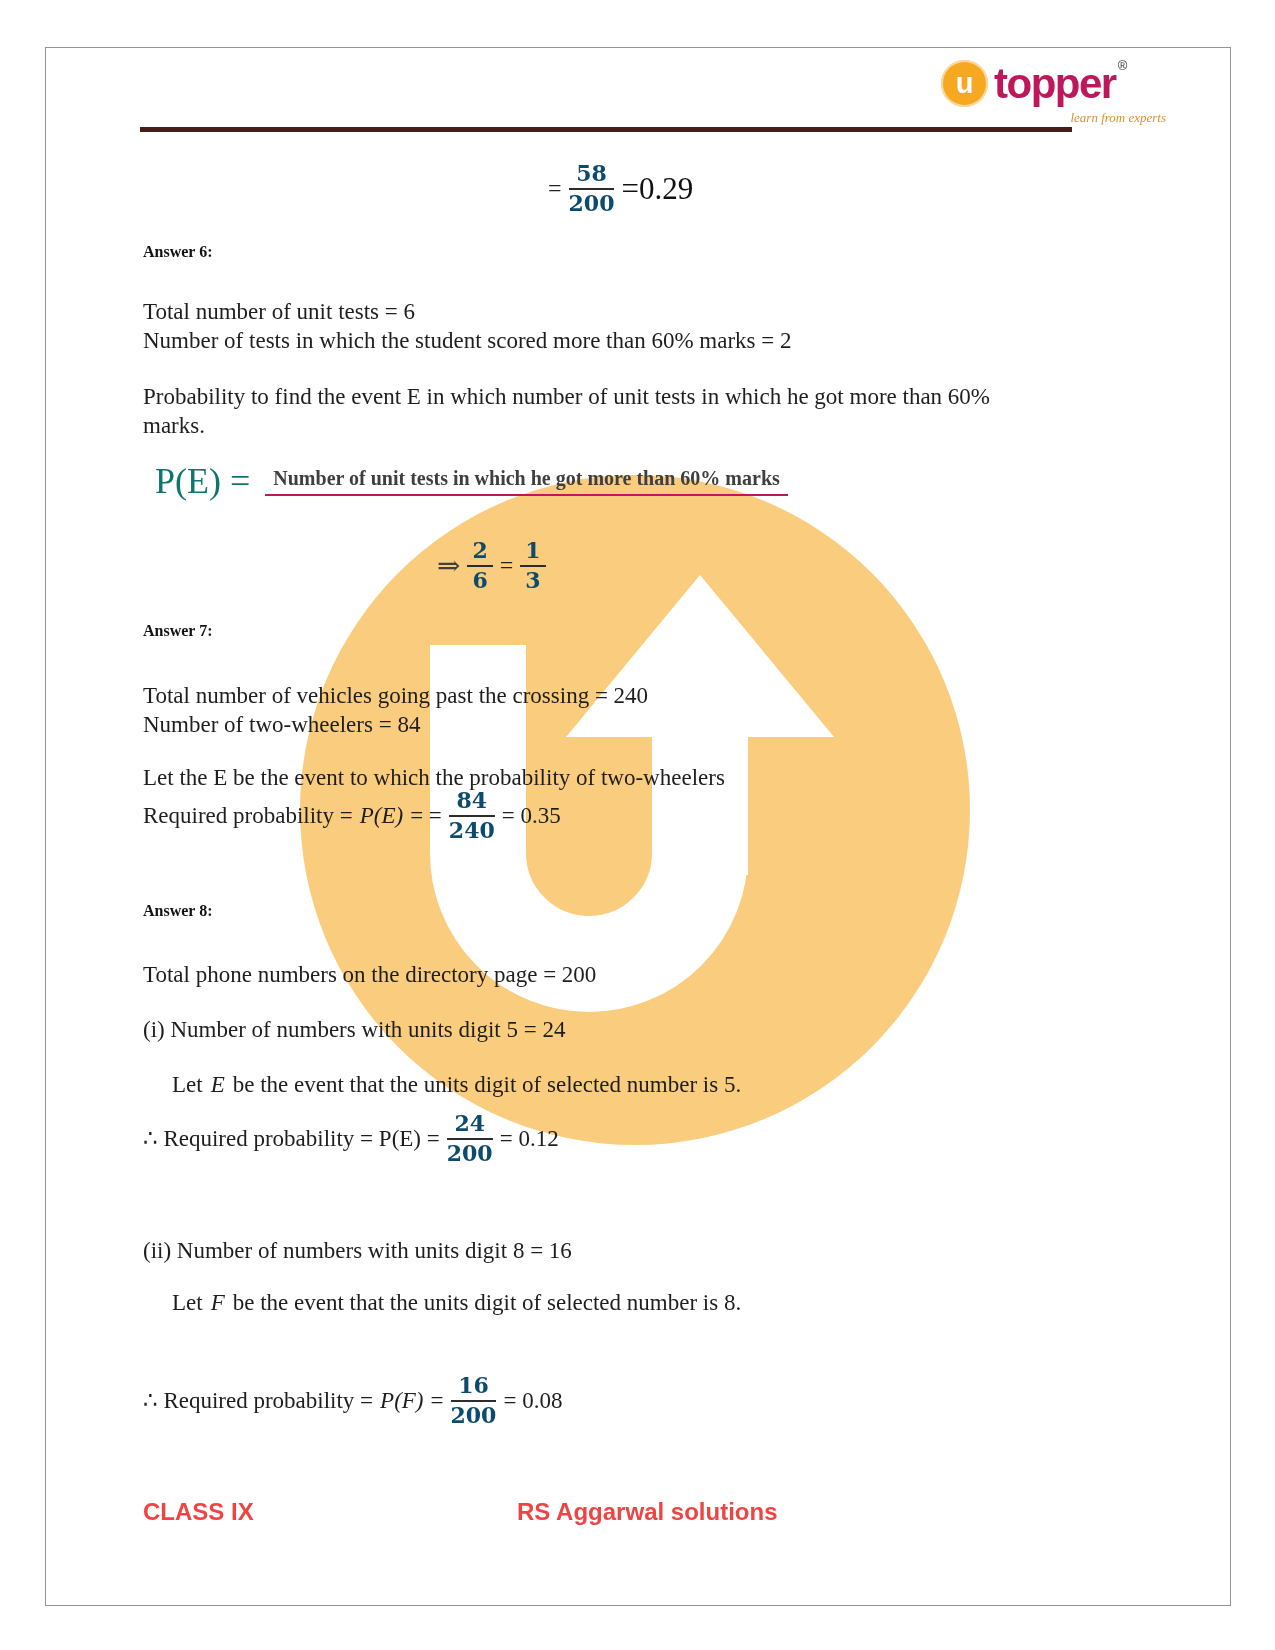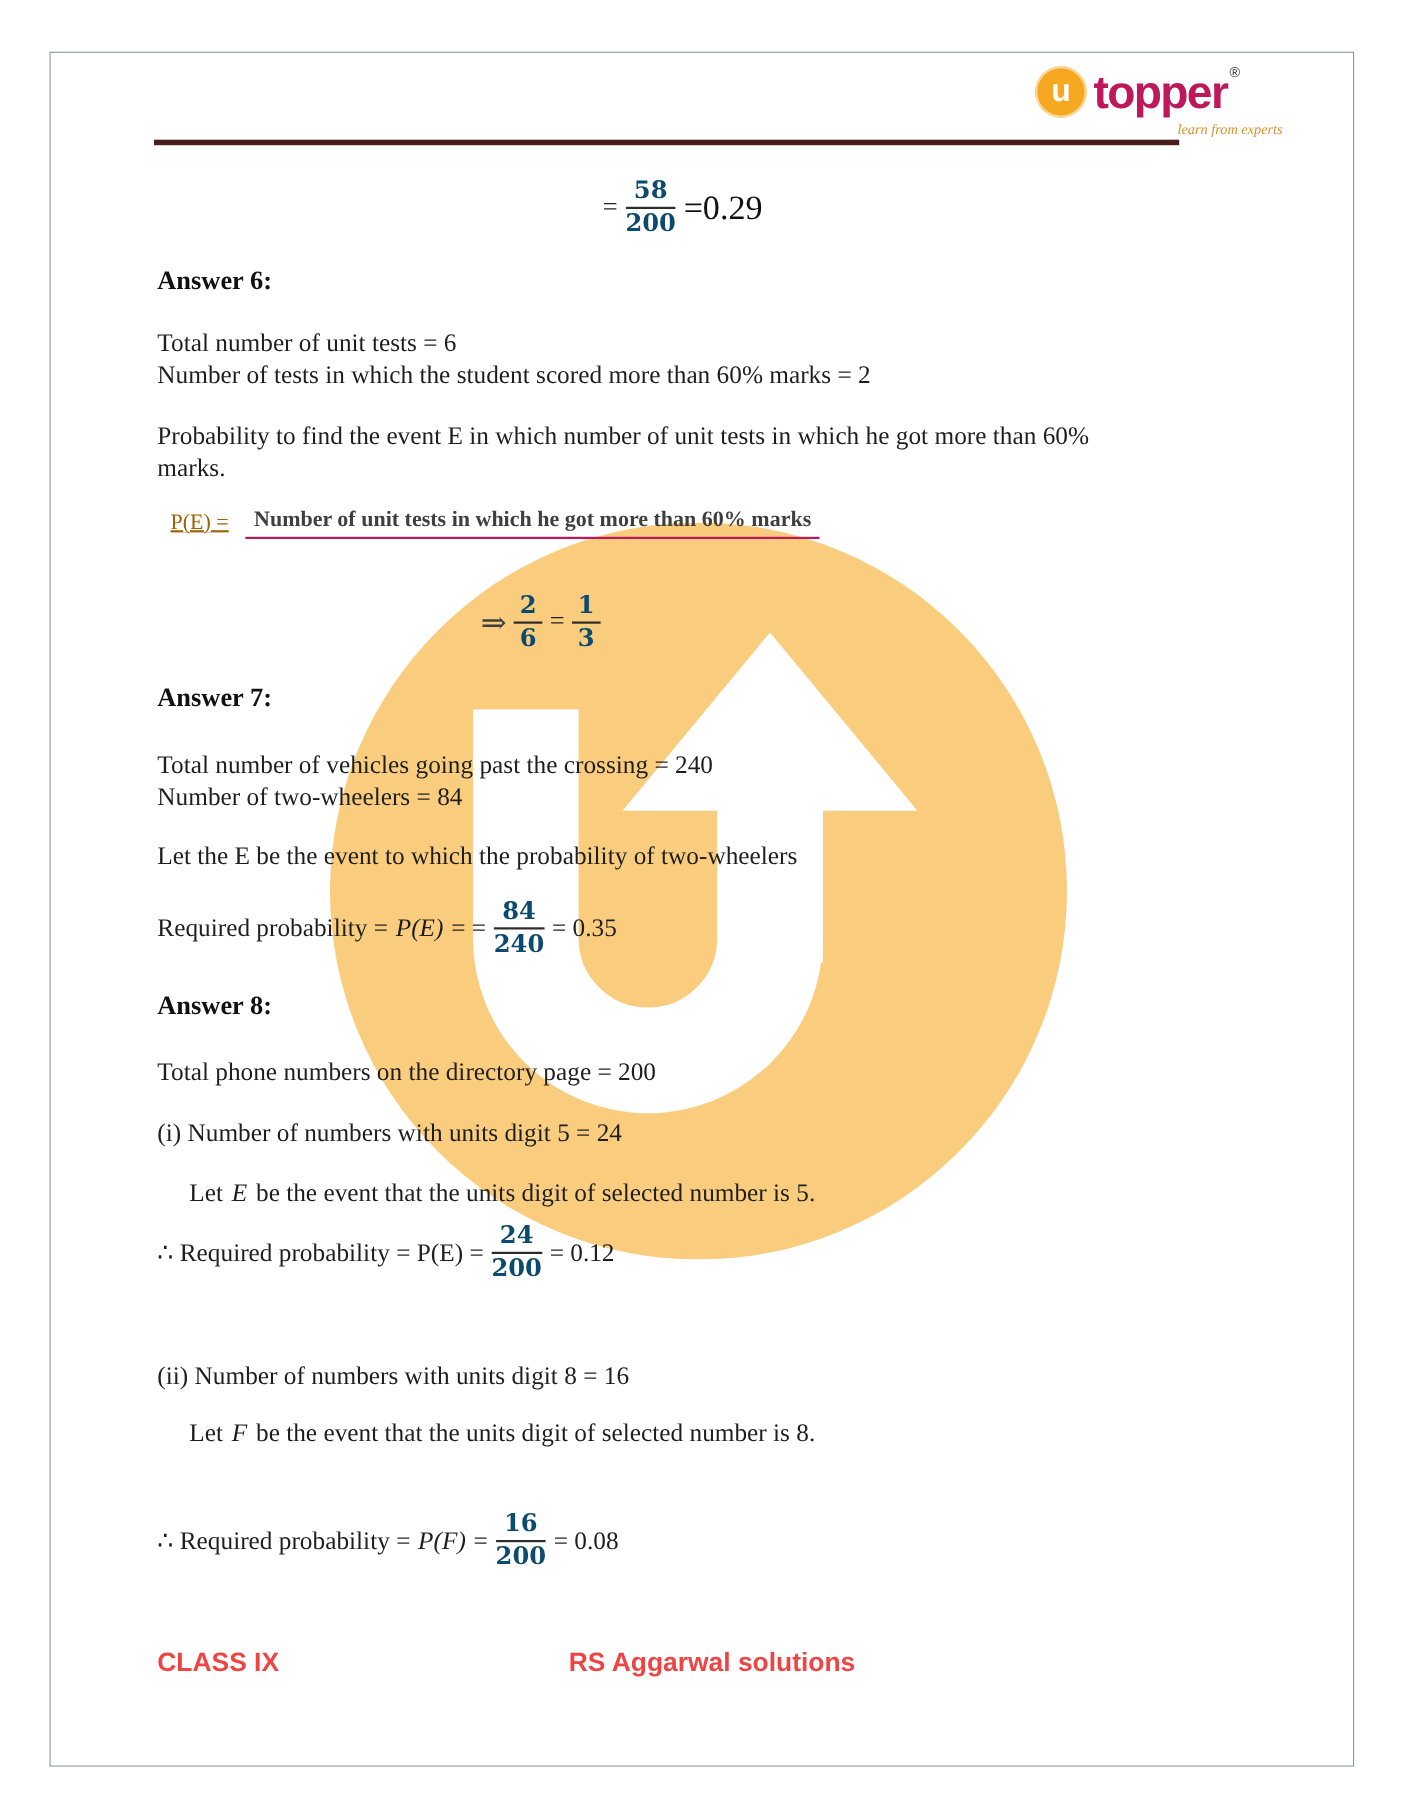--- a/index.html
+++ b/index.html
@@ -37,36 +37,36 @@
     left:1056px; top:110px; width:110px; text-align:right;
     font-family:"Liberation Serif", serif; font-style:italic;
     font-size:13px; color:#D9912F; z-index:3;
   }
   .header-rule { left:140px; top:127px; width:932px; height:5px; background:#4A1D1D; z-index:2; }
   
   .watermark { left:300px; top:475px; width:670px; height:670px; z-index:0; }
   
   .z { z-index:2; }
   .body-text { font-size:23px; line-height:29px; color:#1e1e1e; }
-  .heading { font-size:24px; font-weight:bold; color:#111; }
+  .heading { font-size:16px; font-weight:bold; color:#111; }
   em.var { font-style:italic; }
   .mr { margin-right:8px; }
   
   .eq { display:flex; align-items:center; column-gap:7px; }
   .frac {
     display:inline-block; text-align:center; vertical-align:middle;
     font-family:"DejaVu Serif", serif; font-weight:bold;
     color:#0c4a6e; font-size:22px; line-height:27px;
   }
   .frac .num { display:block; border-bottom:2px solid #2c2c2c; padding:0 5px 1px; }
   .frac .den { display:block; padding-top:0; }
   .eq-sign { font-size:24px; color:#222; }
   .eq-result { font-size:31px; color:#111; }
   .implies { font-size:28px; color:#3f3f3f; font-family:"DejaVu Serif", serif; }
-  .pe-label { font-size:20px; color:#a16207; margin-right:8px;text-decoration:underline; }
+  .pe-label { font-size:36px; color:#0f766e; margin-right:8px; }
   .bigfrac {
     font-family:"Liberation Serif", serif; font-weight:bold;
     color:#3f3f3f; font-size:20px; line-height:25px;
   }
   .bigfrac .num { border-bottom:2px solid #be185d; padding:0 8px 3px; }
   .bigfrac .den { padding-top:3px; }
   
   .footer-text {
     font-family:"Liberation Sans", sans-serif; font-weight:bold;
     font-size:24px; color:#ef4444; z-index:2;
@@ -139,21 +139,21 @@
 
   <div class="abs heading z" style="left:143px; top:622px;">Answer 7:</div>
 
   <div class="abs body-text z" style="left:143px; top:681px;">
     <div>Total number of vehicles going past the crossing = 240</div>
     <div>Number of two-wheelers = 84</div>
   </div>
 
   <div class="abs body-text z" style="left:143px; top:763px;">Let the E be the event to which the probability of two-wheelers</div>
 
-  <div class="abs eq body-text z" style="left:143px; top:815px;">
+  <div class="abs eq body-text z" style="left:143px; top:787px;">
     <span>Required probability =</span>
     <em class="var">P(E)</em>
     <span>= =</span>
     <span class="frac">
       <span class="num">84</span>
       <span class="den">240</span>
     </span>
     <span>= 0.35</span>
   </div>
 

